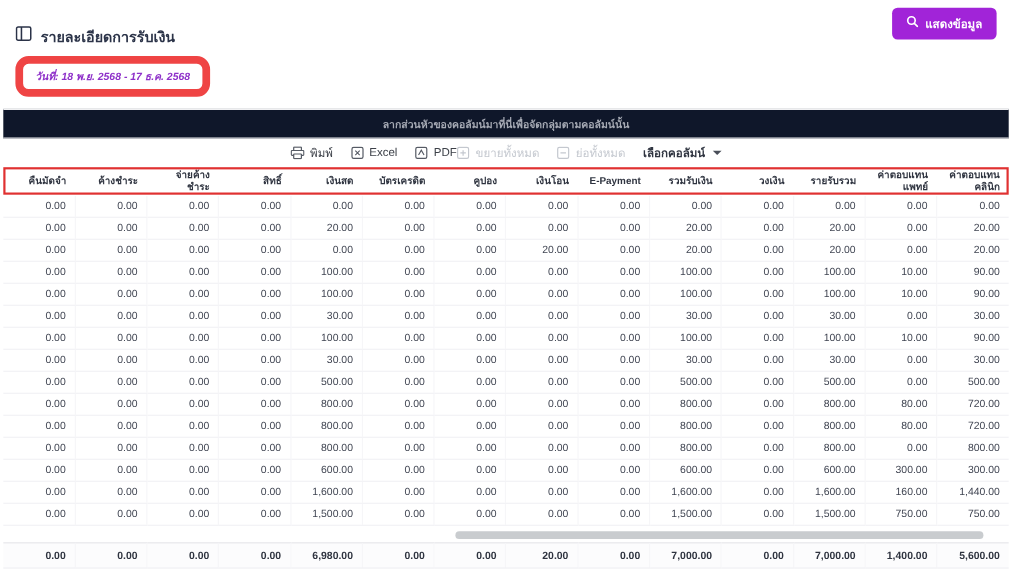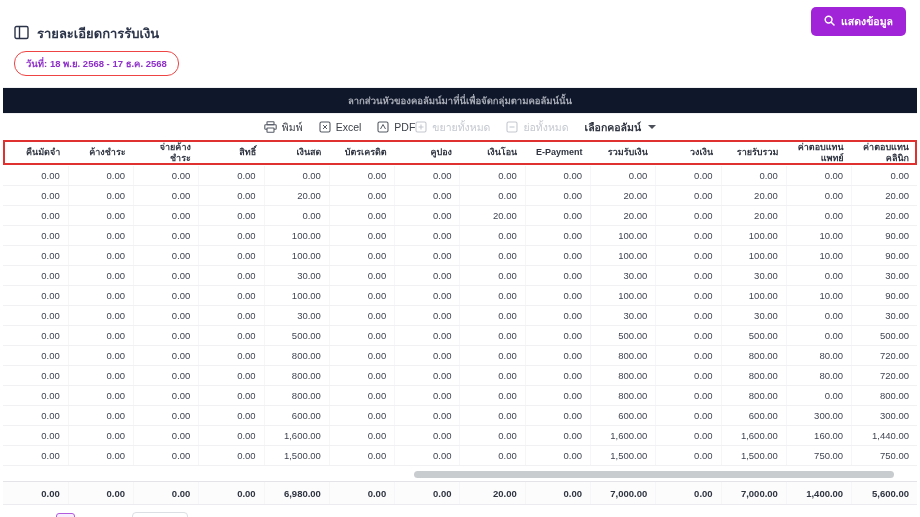--- a/index.html
+++ b/index.html
@@ -11,38 +11,38 @@
   }
 
   
   .topbar {
     height: 42px;
     display: flex;
     align-items: center;
     justify-content: space-between;
     padding: 0 14px;
   }
-  .title-wrap { display: flex; align-items: flex-end; gap: 8px; margin-top: 24px; }
+  .title-wrap { display: flex; align-items: flex-start; gap: 8px; margin-top: 24px; }
   .title { font-size: 13px; font-weight: bold; color: #2b3348; }
   .show-btn {
     display: flex; align-items: center; gap: 6px;
     background: #a124d8; color: #fff;
     border: none; border-radius: 5px;
     padding: 6px 13px; font-size: 10.5px; font-weight: bold;
     font-family: "Liberation Sans", sans-serif;
     cursor: pointer;
   }
 
   
   .chips { display: flex; gap: 8px; padding: 9px 14px 7px; }
   .chip {
-    border: 1px solid #ef4444; color: #8e30c9;
+    border: 7px solid #ef4444; color: #8e30c9;
     font-size: 9.5px; font-weight: bold;
     padding: 4px 11px; border-radius: 12px;
-    background: #fff; cursor: pointer;
+    background: #fff; cursor: pointer; font-style: italic;
   }
 
   
   .group-panel {
     margin: 4px 3px 0;
     background: #0f172a;
     border-top: 1px solid #f0f0f2;
     border-bottom: 1px solid #f0f0f2;
     text-align: center;
     font-size: 9.5px;

